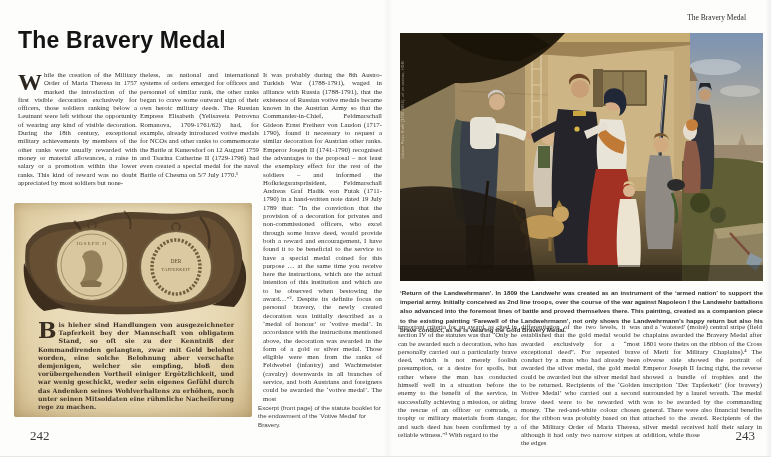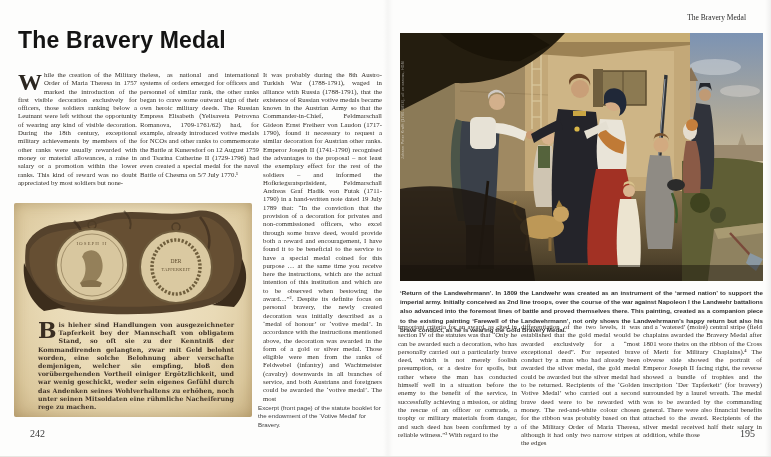--- a/index.html
+++ b/index.html
@@ -11,21 +11,21 @@
   .page-left  { left:0; width:386px; }
   .page-right { left:386px; width:385px; }
   .gutter { position:absolute; left:383px; top:0; width:10px; height:457px;
             background:linear-gradient(90deg, rgba(0,0,0,0) 0%, rgba(0,0,0,.03) 50%, rgba(0,0,0,0) 100%); }
   .edge-shadow { position:absolute; right:0; top:0; width:6px; height:457px;
             background:linear-gradient(90deg, rgba(0,0,0,0), rgba(0,0,0,.05)); }
 
   .title { position:absolute; left:18px; top:27px; font-family:"Liberation Sans", sans-serif;
            font-weight:bold; font-size:23px; letter-spacing:.2px; color:#141414; }
   .running-head { position:absolute; right:25px; top:13px; font-size:7.5px; color:#2a2a2a; }
-  .pagenum { position:absolute; font-size:10px; color:#3a3a3a; }
+  .pagenum { position:absolute; font-size:13px; color:#3a3a3a; }
   .pagenum-left  { left:30px;  top:428px; }
   .pagenum-right { right:16px; top:428px; }
 
   .col { position:absolute; width:119px; font-size:6.8px; line-height:8.3px;
          text-align:justify; color:#332e28; }
   .lcol { top:71px; }
   .lcol-1 { left:18px; } .lcol-2 { left:140px; } .lcol-3 { left:263px; }
   .rcol { top:323px; }
   .rcol-1 { left:12px; } .rcol-2 { left:135px; } .rcol-3 { left:257px; }
   .dropcap { float:left; font-size:24px; line-height:20px; padding:1px 2px 0 0;
@@ -257,18 +257,18 @@
     <div class="col rcol rcol-1">
       <span>important criteria for an award, as cited in section IV of the statutes was that “Only he can be awarded such a decoration, who has personally carried out a particularly brave deed, which is not merely foolish presumption, or a desire for spoils, but rather where the man has conducted himself well in a situation before the enemy to the benefit of the service, in successfully achieving a mission, or aiding the rescue of an officer or comrade, a trophy or military materials from danger, and such deed has been confirmed by a reliable witness.”³ With regard to the</span>
     </div>
     <div class="col rcol rcol-2">
       <span>differentiation of the two levels, it was established that the gold medal would be awarded exclusively for a “most exceptional deed”. For repeated brave conduct by a man who had already been awarded the silver medal, the gold medal could be awarded but the silver medal had to be returned. Recipients of the ‘Golden Votive Medal’ who carried out a second brave deed were to be rewarded with money. The red-and-white colour chosen for the ribbon was probably based on that of the Military Order of Maria Theresa, although it had only two narrow stripes at the edges</span>
     </div>
     <div class="col rcol rcol-3">
       <span>and a ‘watered’ (moiré) central stripe (field chaplains awarded the Bravery Medal after 1801 wore theirs on the ribbon of the Cross of Merit for Military Chaplains).⁴ The obverse side showed the portrait of Emperor Joseph II facing right, the reverse showed a bundle of trophies and the inscription ‘Der Tapferkeit’ (for bravery) surrounded by a laurel wreath. The medal was to be awarded by the commanding general. There were also financial benefits attached to the award. Recipients of the silver medal received half their salary in addition, while those</span>
     </div>
 
-    <div class="pagenum pagenum-right">195</div>
+    <div class="pagenum pagenum-right">243</div>
   </div>
 
   <div class="gutter"></div>
   <div class="edge-shadow"></div>
 </div>
 
 </body></html>

